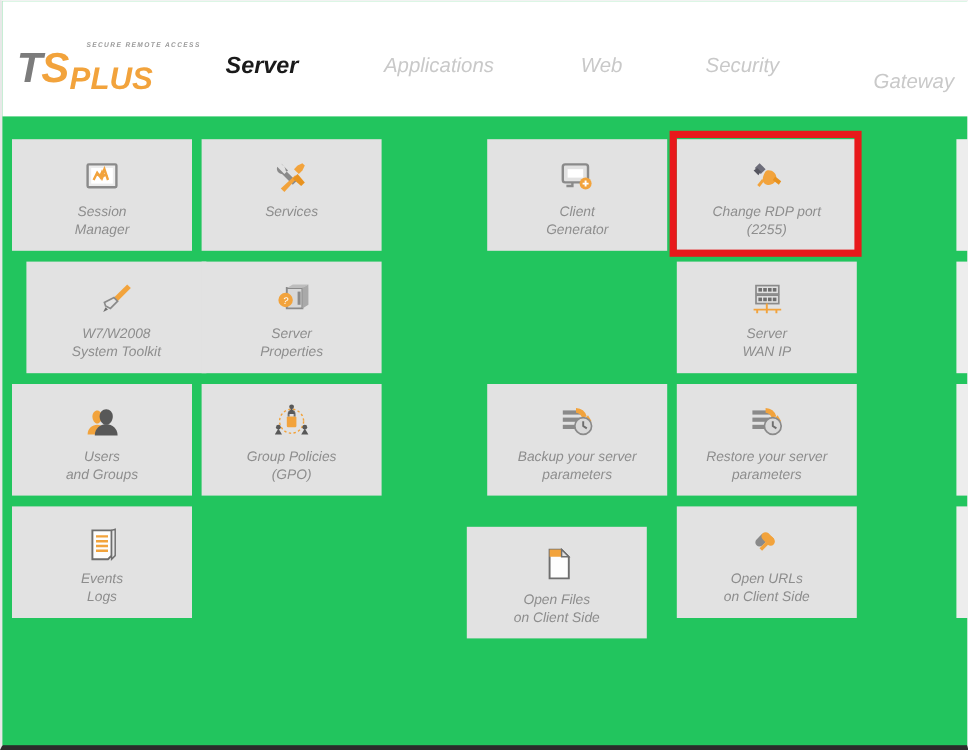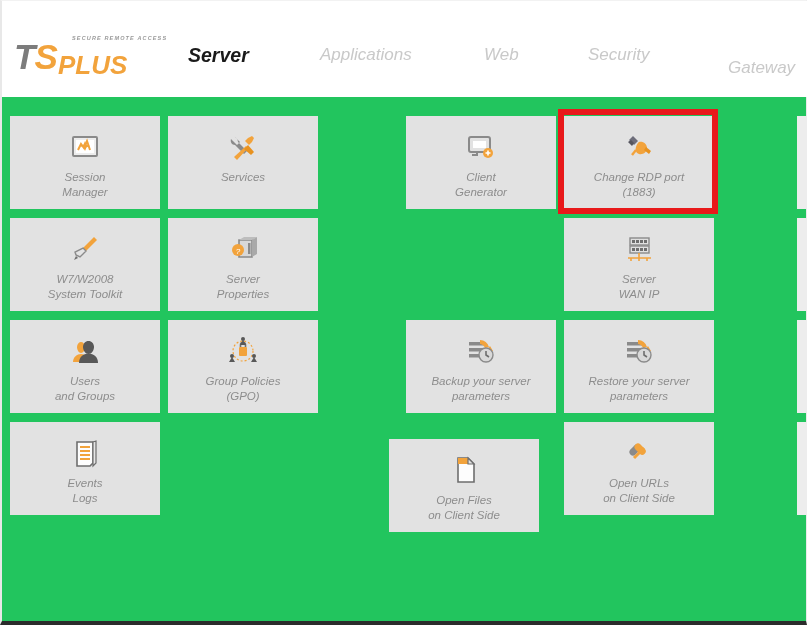--- a/index.html
+++ b/index.html
@@ -138,23 +138,23 @@
         <div class="tile-icon">
           <svg width="34" height="34" viewBox="0 0 34 34" xmlns="http://www.w3.org/2000/svg">
             <path d="M11 6l5 5-4 4-5-5z" fill="#6d6d7a"></path>
             <path d="M9 10l-3 2 4 4 2-3z" fill="#55555f"></path>
             <path d="M17 12c4-1 8 2 8 6s-4 7-8 6c-3-1-4-4-3-7 0.7-2.2 1.7-4.4 3-5z" fill="#f2a33c"></path>
             <path d="M24 17l5 4-2 3-5-4z" fill="#e8921f"></path>
             <path d="M14 20l-4 5" stroke="#f2a33c" stroke-width="2.4"></path>
           </svg>
         </div>
         <div class="tile-label">Change RDP port
-(1883)</div>
-      </div>
-      <div class="tile" style="left: 8px; top: 121px;">
+(2255)</div>
+      </div>
+      <div class="tile" style="left: 20px; top: 121px;">
         <div class="tile-icon">
           <svg width="34" height="34" viewBox="0 0 34 34" xmlns="http://www.w3.org/2000/svg">
             <path d="M26 5l3 3-11 11-3-3z" fill="#f2a33c"></path>
             <path d="M15 16l3 3-6 6-4-2-1-3z" fill="#e4e4e4" stroke="#8a8a8a" stroke-width="1.4"></path>
             <path d="M8 24l-2 4 4-2z" fill="#6e6e6e"></path>
           </svg>
         </div>
         <div class="tile-label">W7/W2008
 System Toolkit</div>
       </div>

